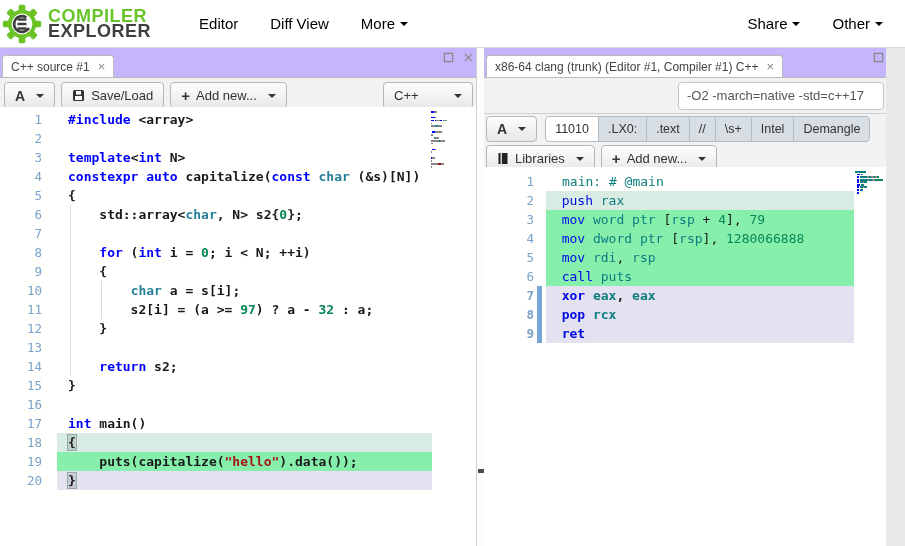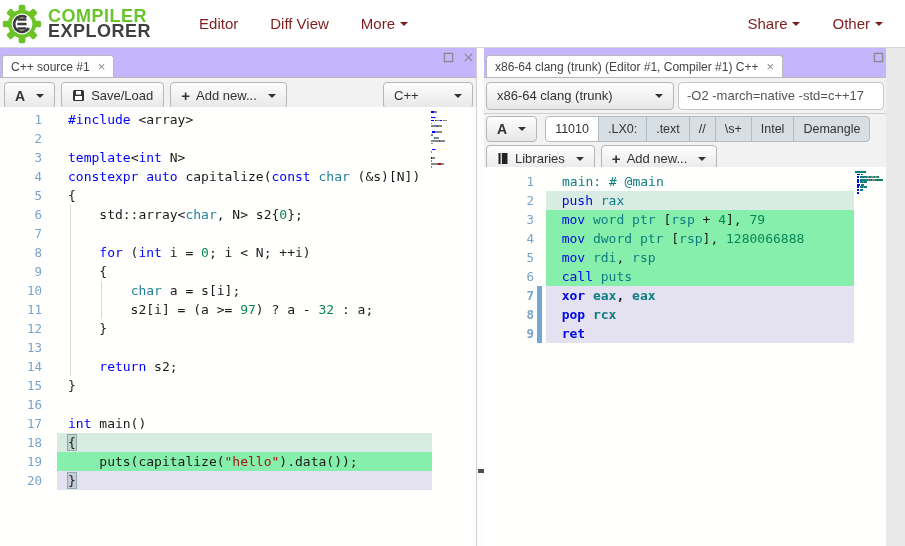--- a/index.html
+++ b/index.html
@@ -7,21 +7,21 @@
     font-family:"Liberation Sans", sans-serif; -webkit-font-smoothing:antialiased; }
 
   
   #navbar { position:absolute; left:0; top:0; width:905px; height:48px; background:#fff;
     border-bottom:1px solid #d9d9d9; display:flex; align-items:center; }
   .logo { display:flex; align-items:center; gap:6px; padding-left:2px; }
   .logo-text { font-weight:bold; font-size:18px; line-height:15px; letter-spacing:.5px; }
   .logo-line1 { color:#67c52a; }
   .logo-line2 { color:#3f3f3f; }
   .nav-links { display:flex; margin-left:32px; }
-  .nav-link { color:#7f1d1d; font-size:15px; padding:0 16px; cursor:pointer; display:flex; align-items:center; }
+  .nav-link { color:#000000; font-size:15px; padding:0 16px; cursor:pointer; display:flex; align-items:center; }
   .nav-right { margin-left:auto; display:flex; padding-right:6px; }
   .caret { display:inline-block; width:0; height:0; border-left:4px solid transparent;
     border-right:4px solid transparent; border-top:4px solid currentColor; margin-left:5px; }
 
   
   #workspace { position:absolute; left:0; top:48px; width:905px; height:498px; background:#e9e9e9; }
   .pane { position:absolute; top:0; height:498px; background:#fff; }
   #left-pane  { left:0; width:477px; border-right:1px solid #cfcfcf; }
   #right-pane { left:484px; width:402px; }
 
@@ -59,21 +59,21 @@
   .line { display:flex; height:19px; line-height:19px; white-space:pre; }
   .line.em { font-weight:bold; }
   .ln { color:#7ba3c8; font-size:12.5px; text-align:right; flex:none; }
   #src-editor .ln { width:42px; }
   #asm-editor .ln { width:50px; }
   .dec { flex:none; position:relative; }
   #src-editor .dec { width:15px; }
   #asm-editor .dec { width:12px; }
   .dec .bar { position:absolute; left:3px; top:0; width:5px; height:19px; background:#74a7d4; }
   .content { flex:none; white-space:pre; color:#000; }
-  #src-editor .content { width:375px; padding-left:11px; }
+  #src-editor .content { width:375px; padding-left:11px;font-weight:bold; }
   #asm-editor .content { width:308px; }
   .bg-mint  { background:#d8ece3; }
   .bg-yellow{ background:#86efac; }
   .bg-lav   { background:#e4e1f0; }
   .t-kw { color:#0000ff; }
   .t-ty { color:#267f99; }
   .t-nu { color:#098658; }
   .t-st { color:#a31515; }
   .t-pl { color:#1a1a1a; }
   .t-lb { color:#0b7e7e;margin-left:16px; }
@@ -263,24 +263,20 @@
         <span>x86-64 clang (trunk) (Editor #1, Compiler #1) C++</span>
         <span class="tab-close">×</span>
       </div>
       <div class="win-controls">
         <svg class="win-ico" viewBox="0 0 12 12">
             <rect x="1.5" y="1.5" width="9" height="9" fill="none" stroke="#8a8a8a" stroke-width="1.4"></rect>
           </svg>
       </div>
     </div>
     <div id="cmp-row1" class="toolbar">
-      <span class="btn" id="compiler-btn">
-          <span>x86-64 clang (trunk)</span>
-          <i class="caret"></i>
-        </span>
       <input id="options-input" value="-O2 -march=native -std=c++17" style="">
     </div>
     <div id="cmp-row2" class="toolbar">
       <span class="btn btn-font row2-font">
           <span>A</span>
           <i class="caret"></i>
         </span>
       <span class="fgroup">
         <span class="fbtn on">11010</span>
         <span class="fbtn off">.LX0:</span>

